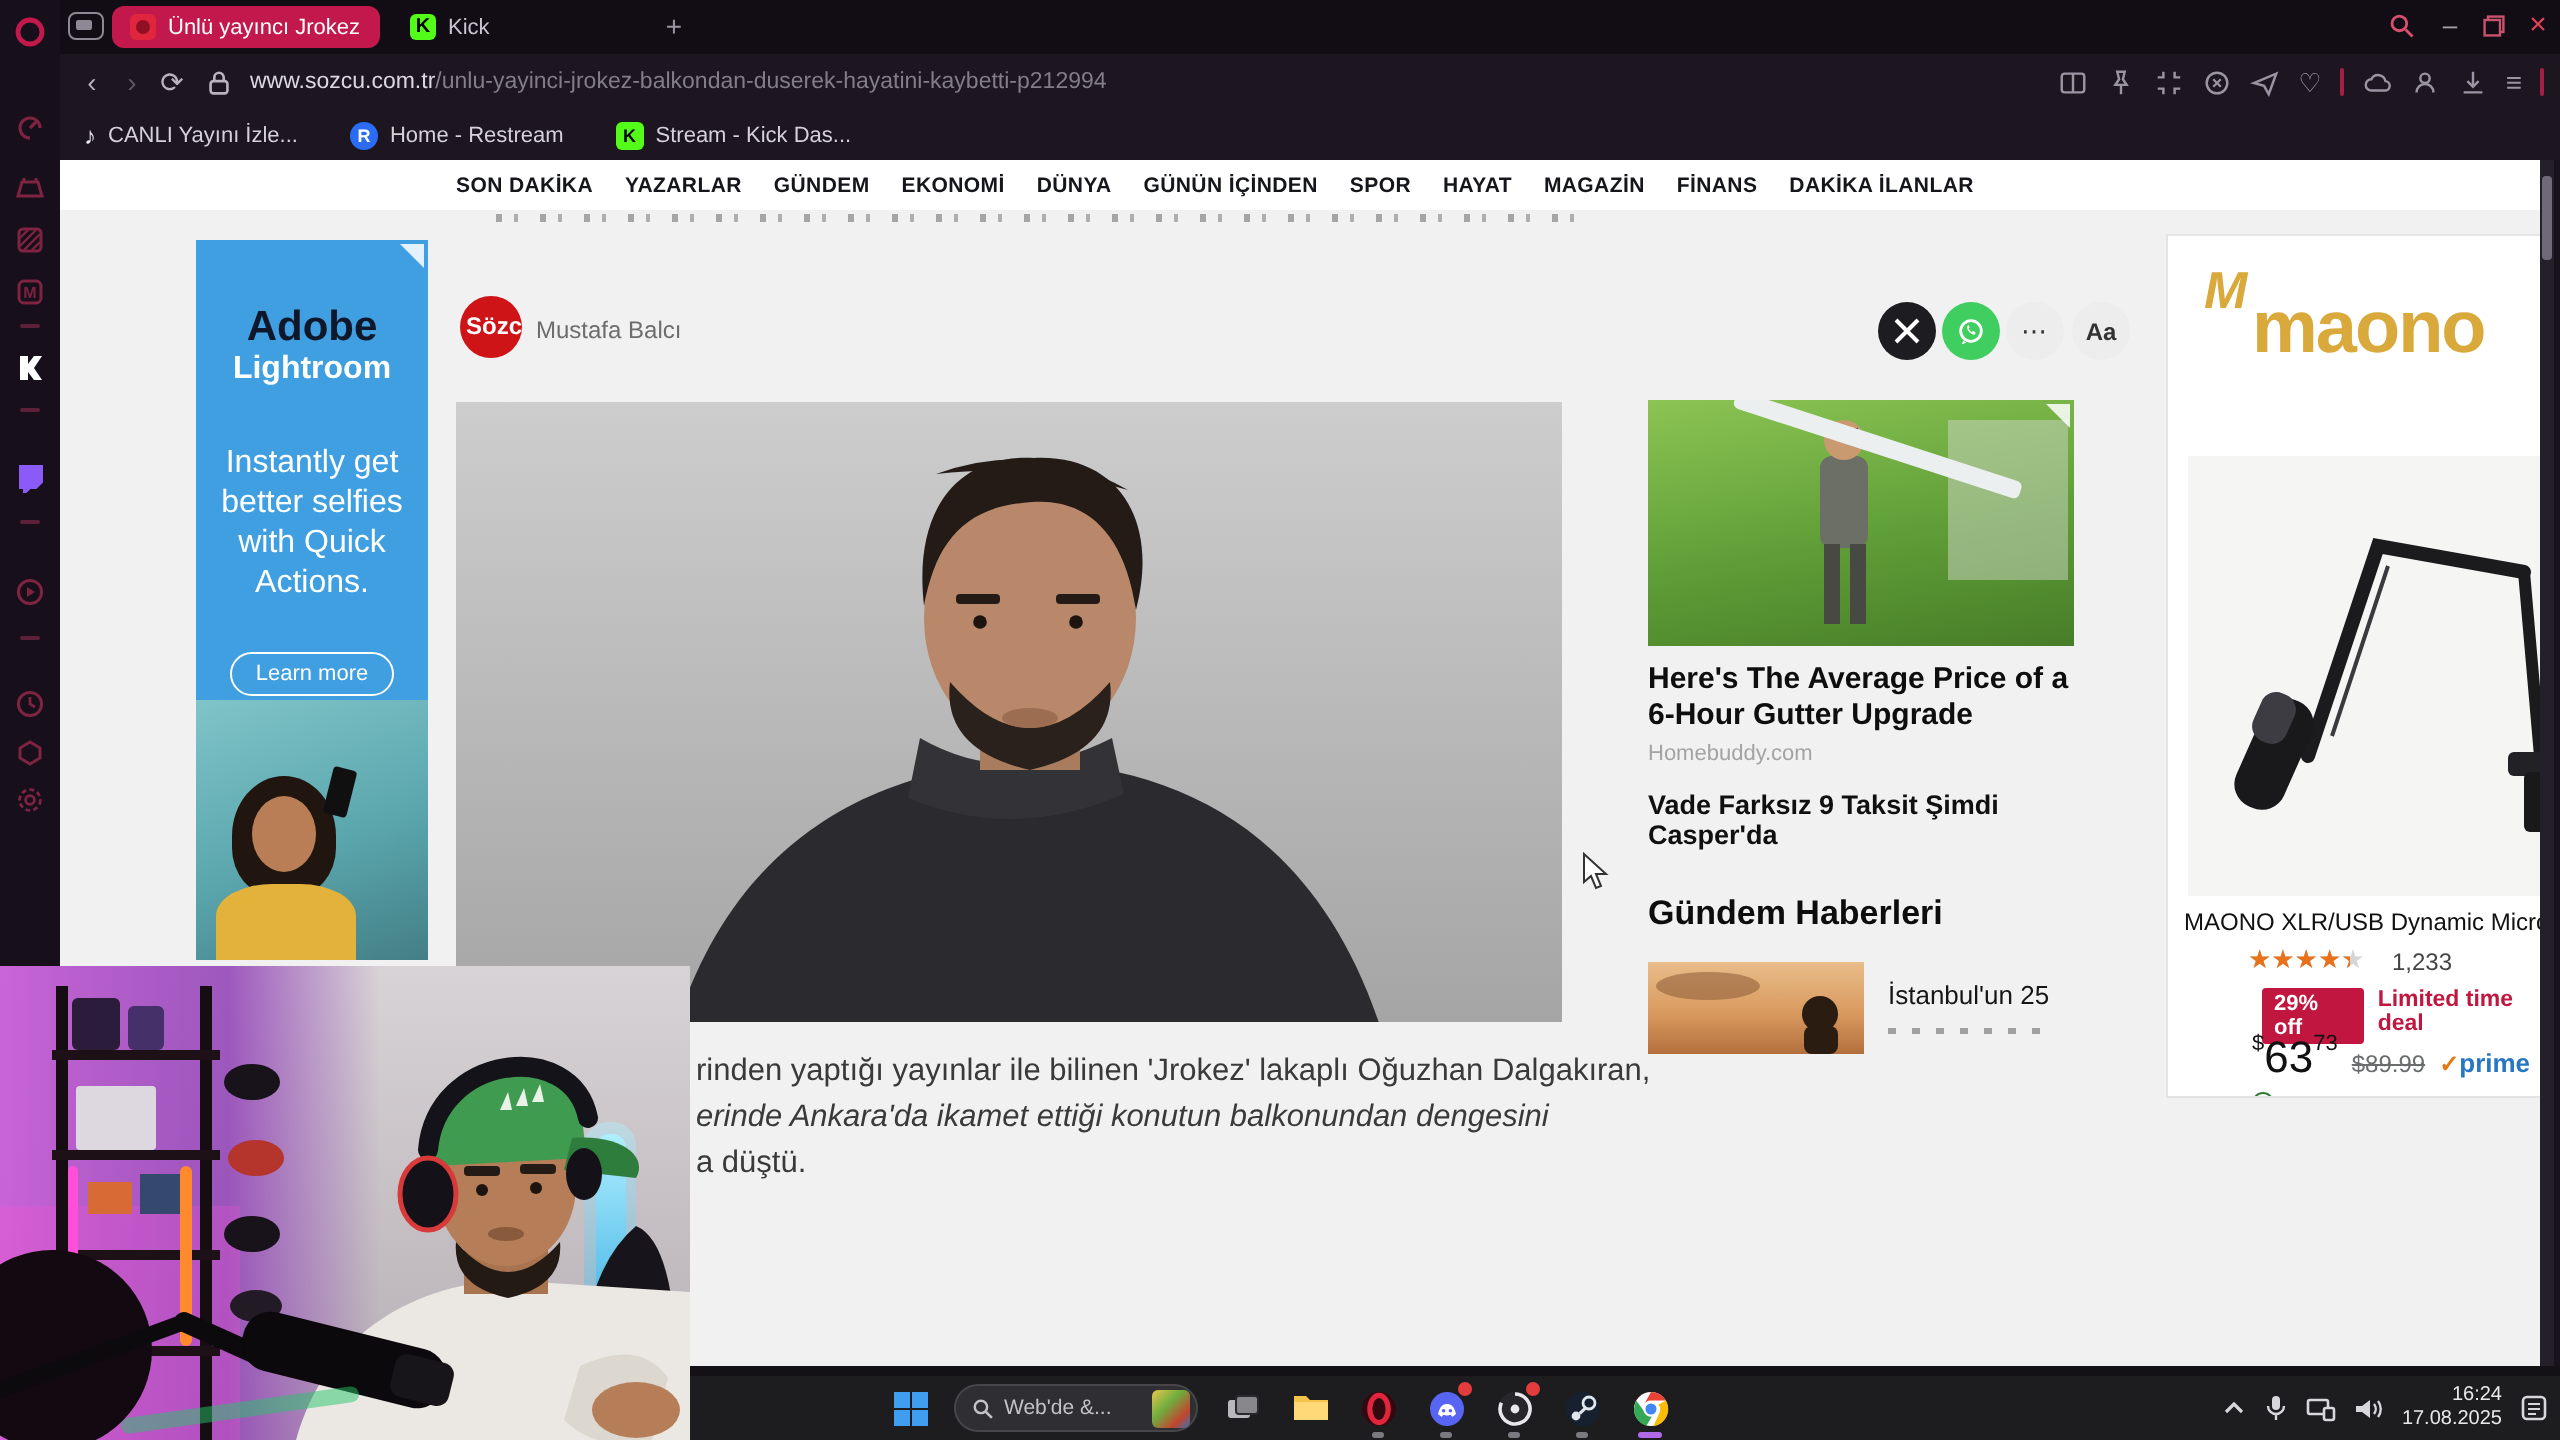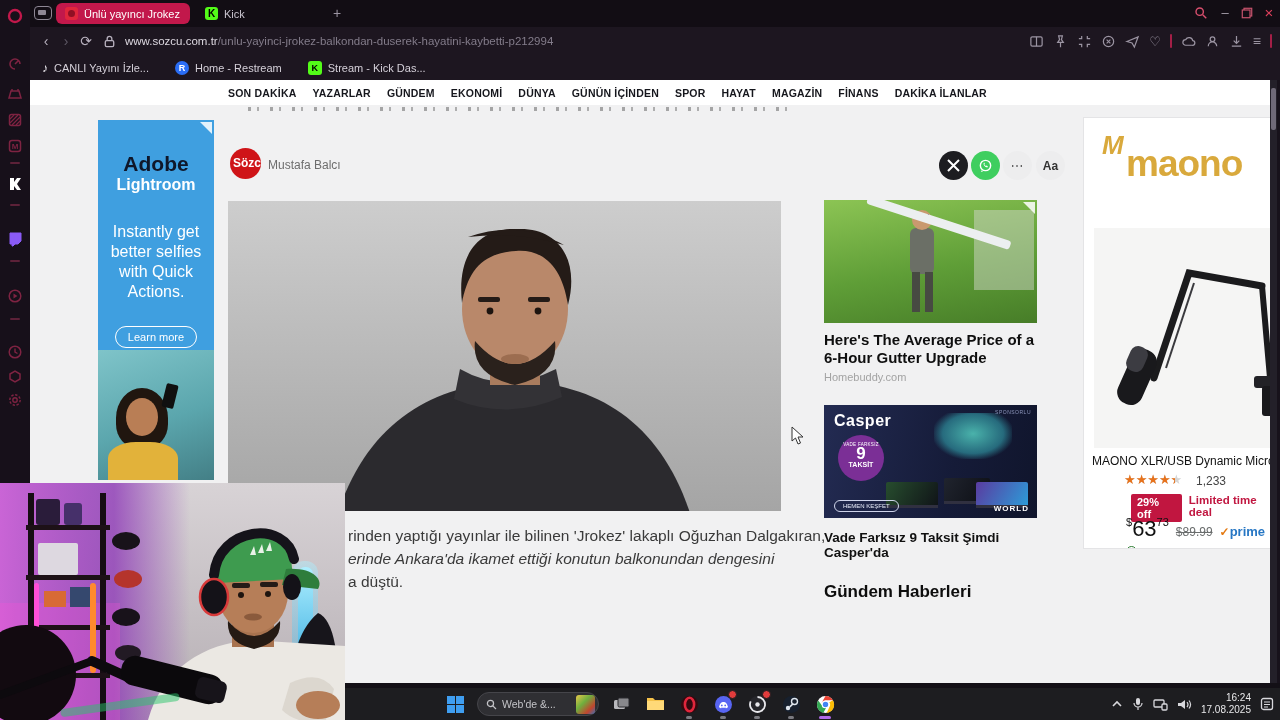--- a/index.html
+++ b/index.html
@@ -368,39 +368,35 @@
           <rect x="101" y="72" width="8" height="40" fill="#474a42"></rect>
           <rect x="40" y="18" width="150" height="9" rx="3" fill="#eceff0" transform="rotate(18 115 22)"></rect>
         </svg>
       </div>
       <div class="gutter-head">
         <div>Here's The Average Price of a</div>
         <div>6-Hour Gutter Upgrade</div>
       </div>
       <div class="gutter-src">Homebuddy.com</div>
 
-      <div class="ad-casper">
-        <span class="casper-logo">Casper</span>
-        <span class="casper-sponsored">SPONSORLU</span>
-        <div class="casper-ghost"></div>
-        <div class="casper-badge">
-          <span class="t">VADE FARKSIZ</span>
-          <span class="n">9</span>
-          <span class="w">TAKSİT</span>
+      <div class="casper-caption">Vade Farksız 9 Taksit Şimdi Casper'da</div>
+
+      <div class="gundem-head">Gündem Haberleri</div>
+
+      <div class="newsitem">
+        <div class="news-img">
+          <svg width="108" height="46" viewBox="0 0 108 46">
+              <ellipse cx="30" cy="12" rx="26" ry="7" fill="#8a5a36" opacity=".55"></ellipse>
+              <circle cx="86" cy="26" r="9" fill="#2b1c12"></circle>
+              <rect x="78" y="32" width="17" height="14" rx="4" fill="#2b1c12"></rect>
+            </svg>
         </div>
-        <div class="laptop" style="left:62px;width:52px;background:linear-gradient(120deg,#274d2e,#101418);"></div>
-        <div class="laptop" style="left:120px;width:46px;bottom:14px;background:linear-gradient(120deg,#20242e,#0c0e14);"></div>
-        <div class="laptop" style="left:152px;width:52px;background:linear-gradient(120deg,#5a3ba0,#2d9bd8);"></div>
-        <span class="casper-cta">HEMEN KEŞFET</span>
-        <span class="casper-world">WORLD</span>
-      </div>
-      <div class="casper-caption">Vade Farksız 9 Taksit Şimdi Casper'da</div>
-
-      <div class="gundem-head">Gündem Haberleri</div>
-
+        <div class="news-title">İstanbul'un 25</div>
+        <div class="news-clip"></div>
+      </div>
     </div>
 
     <div class="ad-maono">
       <span class="maono-mark">M</span>
       <span class="maono-brand">maono</span>
       <div class="maono-img">
         <svg width="195" height="220" viewBox="0 0 195 220">
           <path d="M60 150 L95 45 L168 58" fill="none" stroke="#1b1b1d" stroke-width="7" stroke-linecap="round"></path>
           <path d="M168 58 L176 150" fill="none" stroke="#1b1b1d" stroke-width="6" stroke-linecap="round"></path>
           <path d="M72 140 L100 55" fill="none" stroke="#3a3a3e" stroke-width="2"></path>

